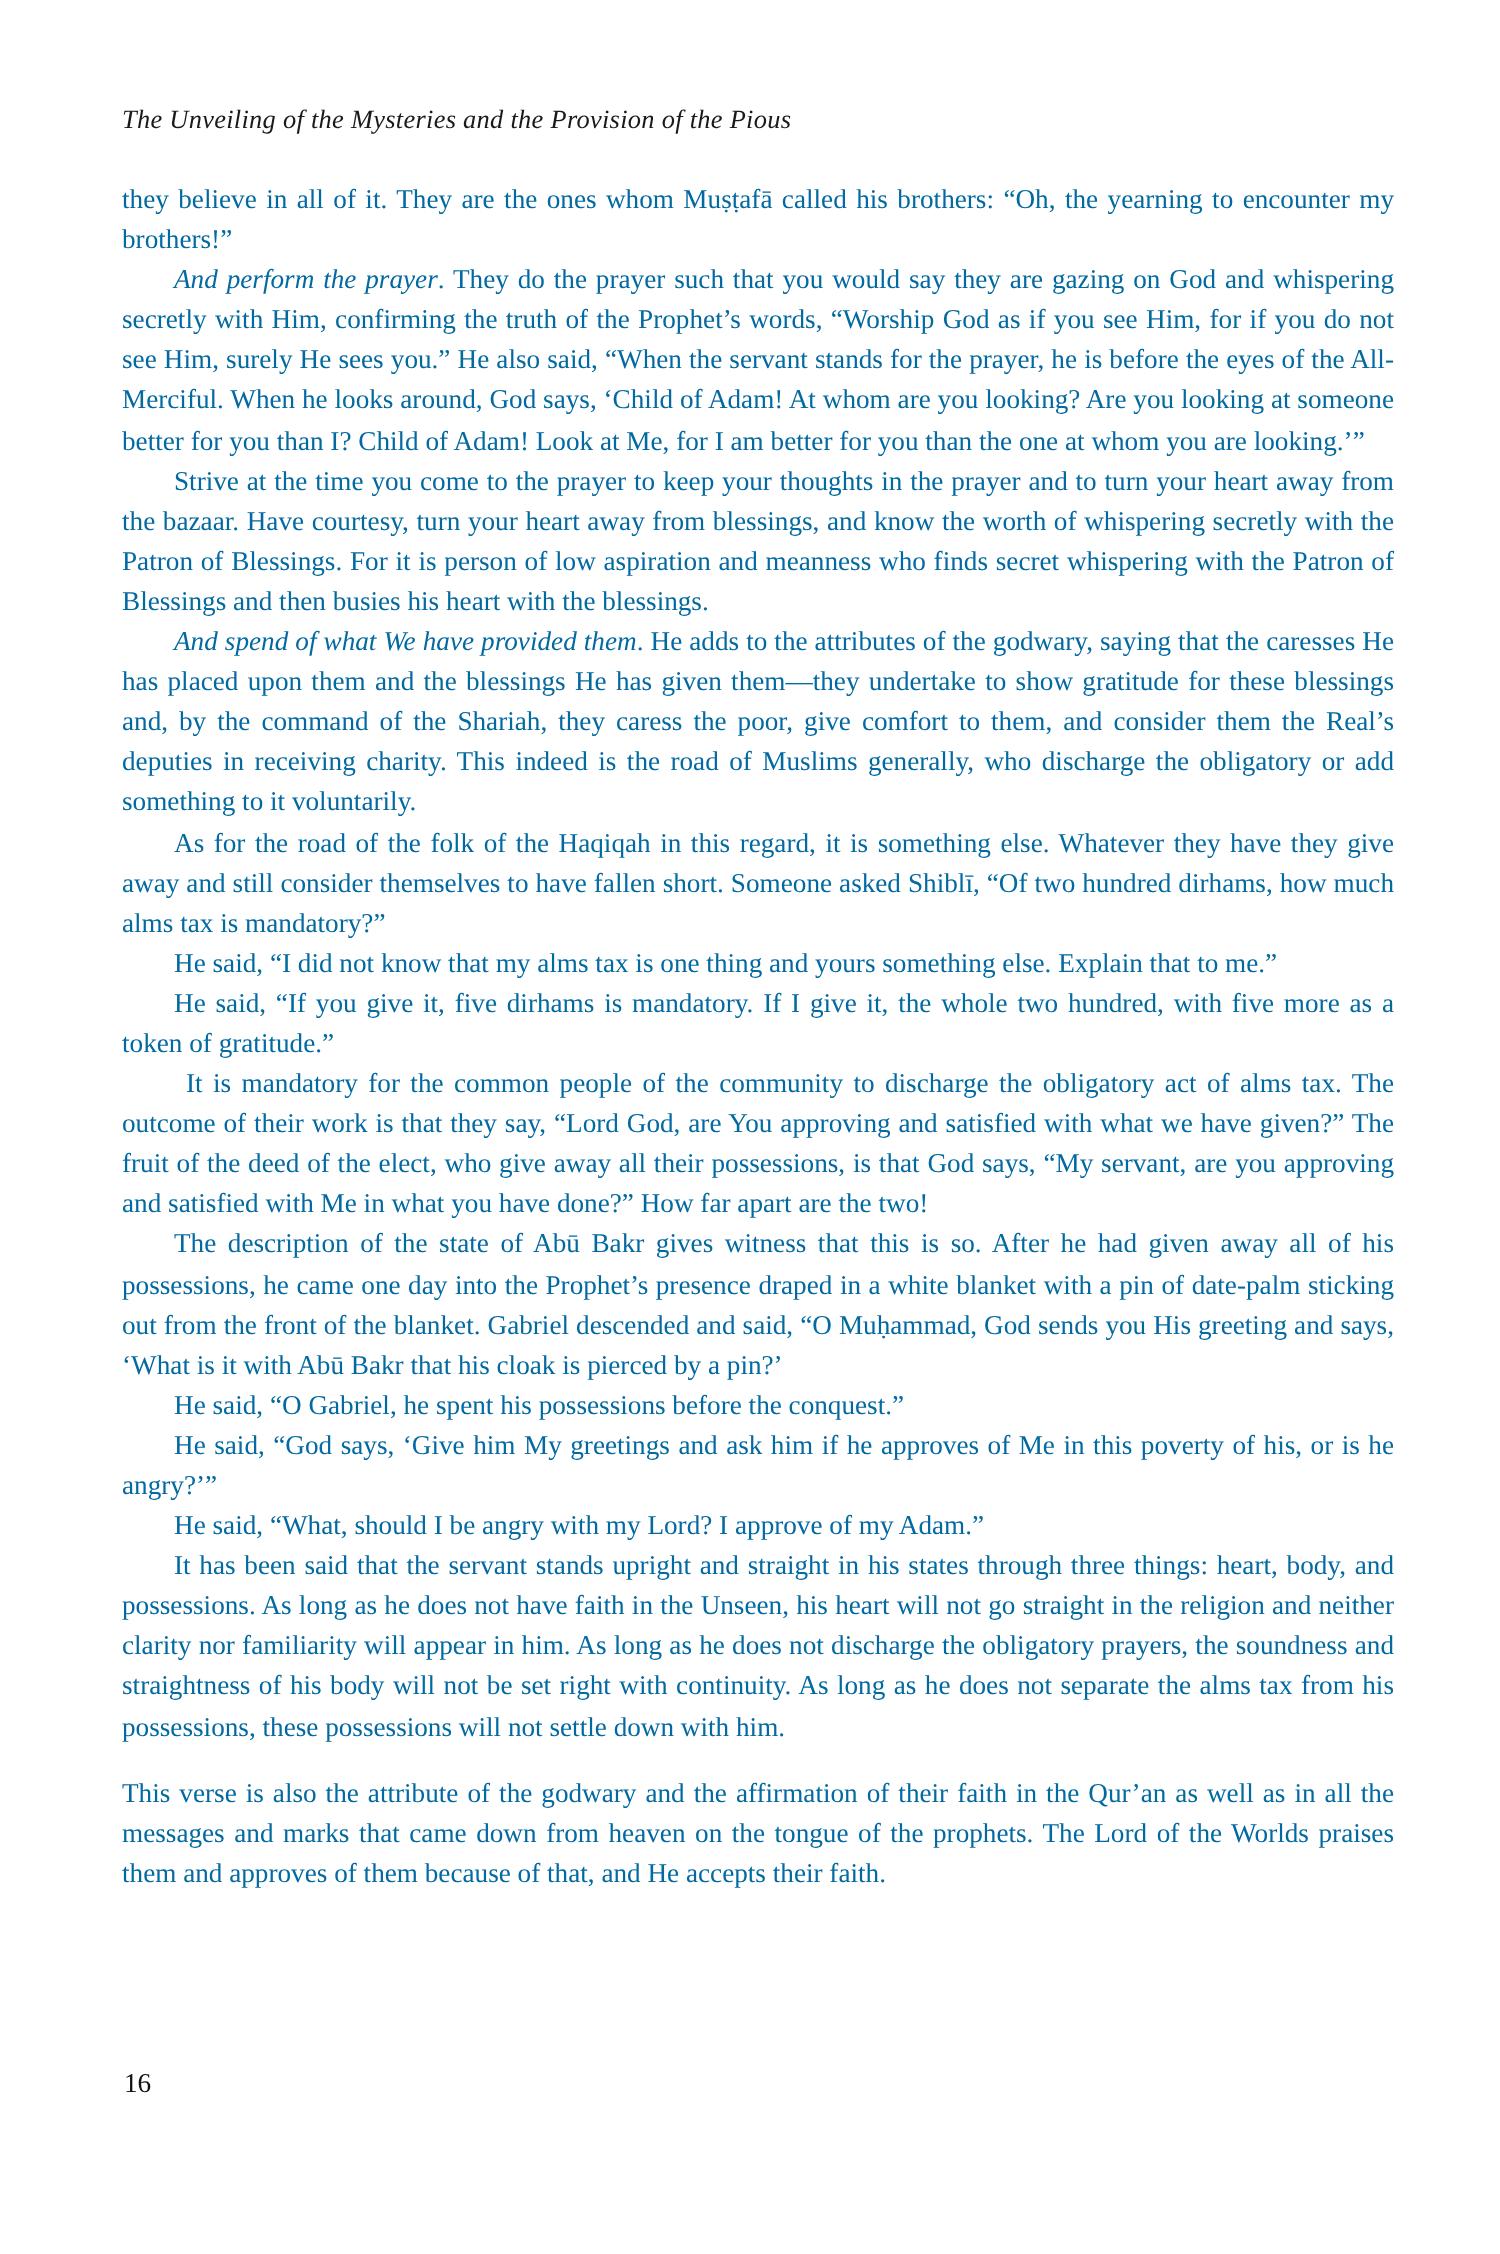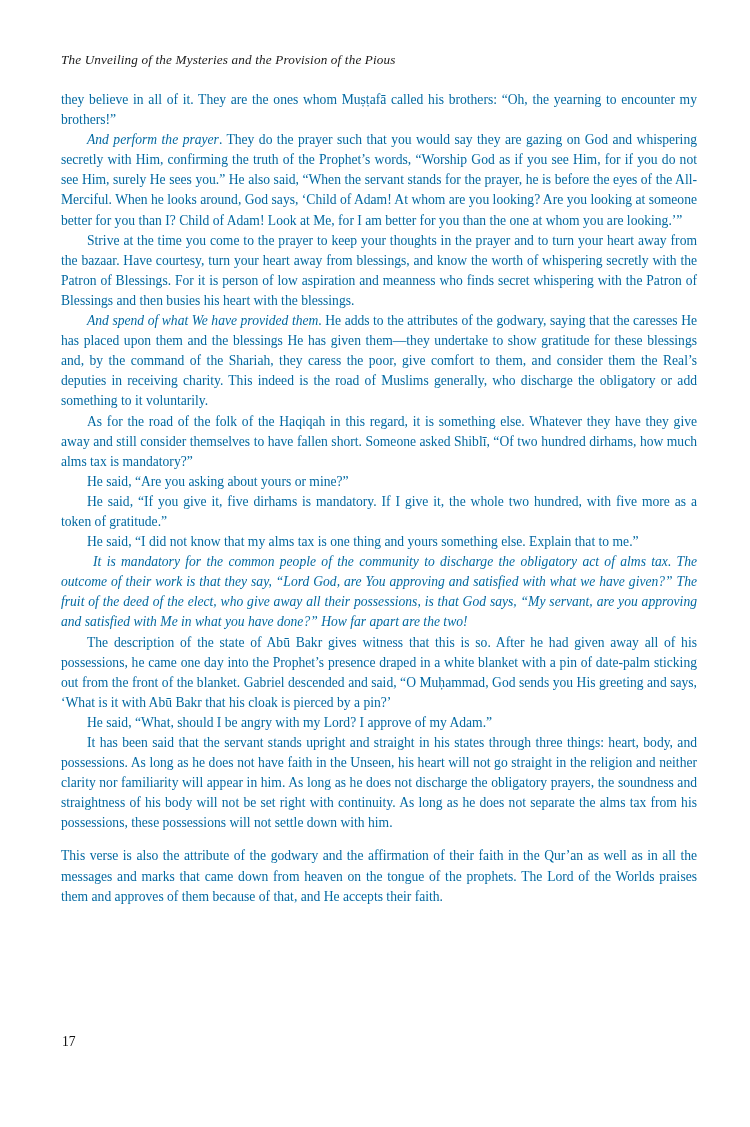--- a/index.html
+++ b/index.html
@@ -51,21 +51,20 @@
     line-height: 20.1px;
     color: #0369a1;
     hyphens: none;
   }
 
   p.indent {
     text-indent: 26px;
   }
   p.indent-wide {
     text-indent: 32px;
-    font-style: italic;
   }
   p.noindent {
     text-indent: 0;
   }
 
   em.quote {
     font-style: italic;
   }
 
   .verse-heading {
@@ -109,36 +108,37 @@
     <p class="para noindent"><span>they believe in all of it.  They are the ones whom Muṣṭafā called his brothers: “Oh, the yearning to encounter my brothers!”</span></p>
 
     <p class="para indent"><em class="quote">And perform the prayer</em><span>.  They do the prayer such that you would say they are gazing on God and whispering secretly with Him, confirming the truth of the Prophet’s words, “Worship God as if you see Him, for if you do not see Him, surely He sees you.”  He also said, “When the servant stands for the prayer, he is before the eyes of the All-Merciful.  When he looks around, God says, ‘Child of Adam!  At whom are you looking?  Are you looking at someone better for you than I?  Child of Adam!  Look at Me, for I am better for you than the one at whom you are looking.’”</span></p>
 
     <p class="para indent"><span>Strive at the time you come to the prayer to keep your thoughts in the prayer and to turn your heart away from the bazaar.  Have courtesy, turn your heart away from blessings, and know the worth of whispering secretly with the Patron of Blessings. For it is person of low aspiration and meanness who finds secret whispering with the Patron of Blessings and then busies his heart with the blessings.</span></p>
 
     <p class="para indent"><em class="quote">And spend of what We have provided them</em><span>.  He adds to the attributes of the godwary, saying that the caresses He has placed upon them and the blessings He has given them—they undertake to show gratitude for these blessings and, by the command of the Shariah, they caress the poor, give comfort to them, and consider them the Real’s deputies in receiving charity.  This indeed is the road of Muslims generally, who discharge the obligatory or add something to it voluntarily.</span></p>
 
     <p class="para indent"><span>As for the road of the folk of the Haqiqah in this regard, it is something else.  Whatever they have they give away and still consider themselves to have fallen short.  Someone asked Shiblī, “Of two hundred dirhams, how much alms tax is mandatory?”</span></p>
 
-    <p class="para indent"><span>He said, “Are you asking about yours or mine?”</span></p>
+
+    <p class="para indent"><span>He said, “I did not know that my alms tax is one thing and yours something else.  Explain that to me.”</span></p>
 
     <p class="para indent"><span>He said, “If you give it, five dirhams is mandatory.  If I give it, the whole two hundred, with five more as a token of gratitude.”</span></p>
-
-    <p class="para indent"><span>He said, “I did not know that my alms tax is one thing and yours something else.  Explain that to me.”</span></p>
 
     <p class="para indent-wide"><span>It is mandatory for the common people of the community to discharge the obligatory act of alms tax.  The outcome of their work is that they say, “Lord God, are You approving and satisfied with what we have given?”  The fruit of the deed of the elect, who give away all their possessions, is that God says, “My servant, are you approving and satisfied with Me in what you have done?”  How far apart are the two!</span></p>
 
     <p class="para indent"><span>The description of the state of Abū Bakr gives witness that this is so.  After he had given away all of his possessions, he came one day into the Prophet’s presence draped in a white blanket with a pin of date-palm sticking out from the front of the blanket.  Gabriel descended and said, “O Muḥammad, God sends you His greeting and says, ‘What is it with Abū Bakr that his cloak is pierced by a pin?’</span></p>
 
+    <p class="para indent"><span>He said, “O Gabriel, he spent his possessions before the conquest.”</span></p>
 
+    <p class="para indent"><span>He said, “God says, ‘Give him My greetings and ask him if he approves of Me in this poverty of his, or is he angry?’”</span></p>
 
     <p class="para indent"><span>He said, “What, should I be angry with my Lord?  I approve of my Adam.”</span></p>
 
     <p class="para indent"><span>It has been said that the servant stands upright and straight in his states through three things: heart, body, and possessions.  As long as he does not have faith in the Unseen, his heart will not go straight in the religion and neither clarity nor familiarity will appear in him.  As long as he does not discharge the obligatory prayers, the soundness and straightness of his body will not be set right with continuity.  As long as he does not separate the alms tax from his possessions, these possessions will not settle down with him.</span></p>
 
 
     <p class="para noindent after-verse"><span>This verse is also the attribute of the godwary and the affirmation of their faith in the Qur’an as well as in all the messages and marks that came down from heaven on the tongue of the prophets.  The Lord of the Worlds praises them and approves of them because of that, and He accepts their faith.</span></p>
 
   </div>
 
-  <div class="folio">17</div>
+  <div class="folio">16</div>
 
 </div>
 
 </body></html>

